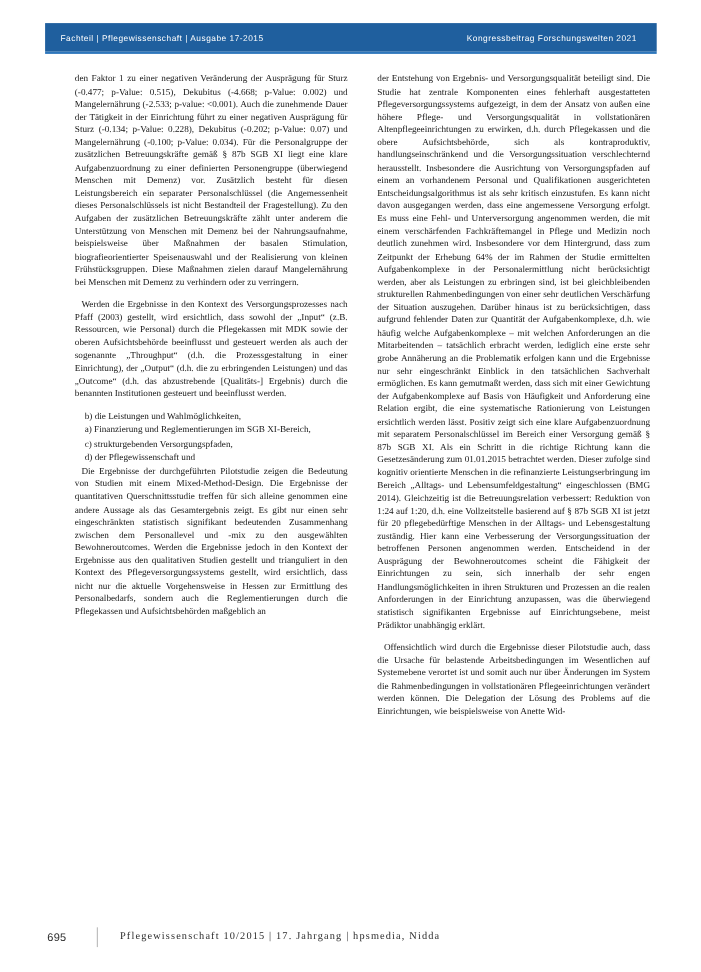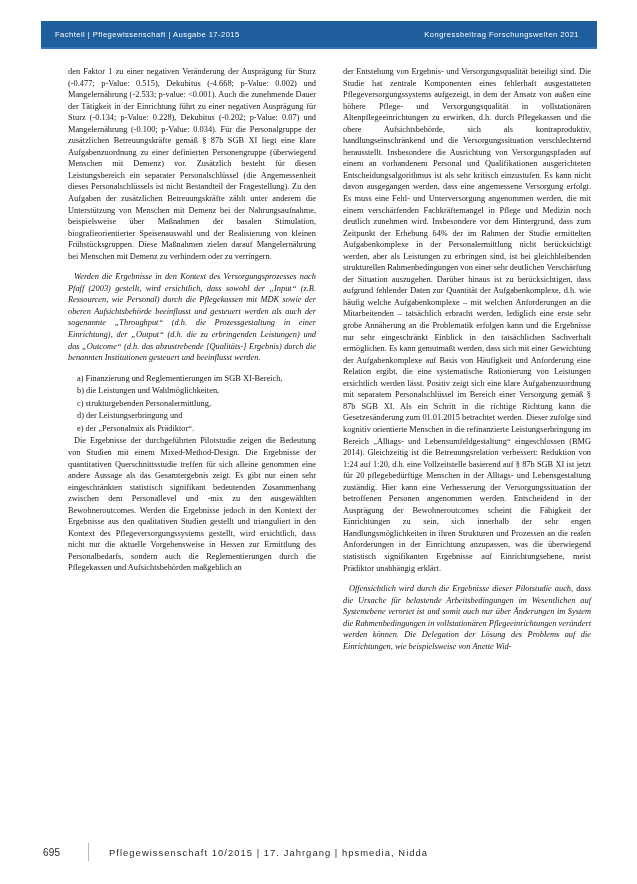--- a/index.html
+++ b/index.html
@@ -80,21 +80,20 @@
     line-height: 11.55px;
     text-align: justify;
     text-justify: inter-word;
     hyphens: manual;
     color: #171717;
     font-family: "Liberation Serif", "DejaVu Serif", serif;
   }
   p.body + p.body {
     margin-top: 9px;
     text-indent: 6px;
-    font-style: italic;
   }
 
   
   ol.lettered {
     list-style: none;
     margin: 9px 0 0 0;
     padding: 0 0 0 9px;
   }
   ol.lettered li {
     font-size: 8.35px;
@@ -137,21 +136,21 @@
     box-sizing: border-box;
     letter-spacing: 0.2px;
   }
   .footer-rule {
     width: 1px;
     align-self: stretch;
     background: #b9b9b9;
     margin: 4px 0;
   }
   .footer-text {
-    font-family: Liberation Sans, sans-serif;
+    font-family: Liberation Serif, serif;
     font-size: 9.4px;
     color: #2b2b2b;
     letter-spacing: 1.05px;
     padding-left: 20px;
     white-space: nowrap;
   }
 </style>
 </head>
 <body>
 
@@ -162,25 +161,24 @@
     <span class="header-right">Kongressbeitrag Forschungswelten 2021</span>
   </div>
 
   <div class="columns">
 
     <div class="col">
       <p class="body no-indent">den Faktor 1 zu einer negativen Veränderung der Ausprägung für Sturz (-0.477; p-Value: 0.515), Dekubitus (-4.668; p-Value: 0.002) und Mangelernährung (-2.533; p-value: &lt;0.001). Auch die zunehmende Dauer der Tätigkeit in der Einrichtung führt zu einer negativen Ausprägung für Sturz (-0.134; p-Value: 0.228), Dekubitus (-0.202; p-Value: 0.07) und Mangelernährung (-0.100; p-Value: 0.034). Für die Personalgruppe der zusätzlichen Betreuungskräfte gemäß § 87b SGB XI liegt eine klare Aufgabenzuordnung zu einer definierten Personengruppe (überwiegend Menschen mit Demenz) vor. Zusätzlich besteht für diesen Leistungsbereich ein separater Personalschlüssel (die Angemessenheit dieses Personalschlüssels ist nicht Bestandteil der Fragestellung). Zu den Aufgaben der zusätzlichen Betreuungskräfte zählt unter anderem die Unterstützung von Menschen mit Demenz bei der Nahrungsaufnahme, beispielsweise über Maßnahmen der basalen Stimulation, biografieorientierter Speisenauswahl und der Realisierung von kleinen Frühstücksgruppen. Diese Maßnahmen zielen darauf Mangelernährung bei Menschen mit Demenz zu verhindern oder zu verringern.</p>
       <p class="body">Werden die Ergebnisse in den Kontext des Versorgungsprozesses nach Pfaff (2003) gestellt, wird ersichtlich, dass sowohl der „Input“ (z.B. Ressourcen, wie Personal) durch die Pflegekassen mit MDK sowie der oberen Aufsichtsbehörde beeinflusst und gesteuert werden als auch der sogenannte „Throughput“ (d.h. die Prozessgestaltung in einer Einrichtung), der „Output“ (d.h. die zu erbringenden Leistungen) und das „Outcome“ (d.h. das abzustrebende [Qualitäts-] Ergebnis) durch die benannten Institutionen gesteuert und beeinflusst werden.</p>
 
       <ol class="lettered">
+        <li>b) die Leistungen und Wahlmöglichkeiten,</li>
         <li>a) Finanzierung und Reglementierungen im SGB XI-Bereich,</li>
-        <li>b) die Leistungen und Wahlmöglichkeiten,</li>
-        <li>c) strukturgebenden Personalermittlung,</li>
-        <li>d) der Leistungserbringung und</li>
-        <li>e) der „Personalmix als Prädiktor“.</li>
+        <li>c) strukturgebenden Versorgungspfaden,</li>
+        <li>d) der Pflegewissenschaft und</li>
       </ol>
 
 
       <p class="body no-indent" style="text-indent:6px;">Die Ergebnisse der durchgeführten Pilotstudie zeigen die Bedeutung von Studien mit einem Mixed-Method-Design. Die Ergebnisse der quantitativen Querschnittsstudie treffen für sich alleine genommen eine andere Aussage als das Gesamtergebnis zeigt. Es gibt nur einen sehr eingeschränkten statistisch signifikant bedeutenden Zusammenhang zwischen dem Personallevel und -mix zu den ausgewählten Bewohneroutcomes. Werden die Ergebnisse jedoch in den Kontext der Ergebnisse aus den qualitativen Studien gestellt und trianguliert in den Kontext des Pflegeversorgungssystems gestellt, wird ersichtlich, dass nicht nur die aktuelle Vorgehensweise in Hessen zur Ermittlung des Personalbedarfs, sondern auch die Reglementierungen durch die Pflegekassen und Aufsichtsbehörden maßgeblich an</p>
     </div>
 
     <div class="col">
       <p class="body no-indent">der Entstehung von Ergebnis- und Versorgungsqualität beteiligt sind. Die Studie hat zentrale Komponenten eines fehlerhaft ausgestatteten Pflegeversorgungssystems aufgezeigt, in dem der Ansatz von außen eine höhere Pflege- und Versorgungsqualität in vollstationären Altenpflegeeinrichtungen zu erwirken, d.h. durch Pflegekassen und die obere Aufsichtsbehörde, sich als kontraproduktiv, handlungseinschränkend und die Versorgungssituation verschlechternd herausstellt. Insbesondere die Ausrichtung von Versorgungspfaden auf einem an vorhandenem Personal und Qualifikationen ausgerichteten Entscheidungsalgorithmus ist als sehr kritisch einzustufen. Es kann nicht davon ausgegangen werden, dass eine angemessene Versorgung erfolgt. Es muss eine Fehl- und Unterversorgung angenommen werden, die mit einem verschärfenden Fachkräftemangel in Pflege und Medizin noch deutlich zunehmen wird. Insbesondere vor dem Hintergrund, dass zum Zeitpunkt der Erhebung 64% der im Rahmen der Studie ermittelten Aufgabenkomplexe in der Personalermittlung nicht berücksichtigt werden, aber als Leistungen zu erbringen sind, ist bei gleichbleibenden strukturellen Rahmenbedingungen von einer sehr deutlichen Verschärfung der Situation auszugehen. Darüber hinaus ist zu berücksichtigen, dass aufgrund fehlender Daten zur Quantität der Aufgabenkomplexe, d.h. wie häufig welche Aufgabenkomplexe – mit welchen Anforderungen an die Mitarbeitenden – tatsächlich erbracht werden, lediglich eine erste sehr grobe Annäherung an die Problematik erfolgen kann und die Ergebnisse nur sehr eingeschränkt Einblick in den tatsächlichen Sachverhalt ermöglichen. Es kann gemutmaßt werden, dass sich mit einer Gewichtung der Aufgabenkomplexe auf Basis von Häufigkeit und Anforderung eine Relation ergibt, die eine systematische Rationierung von Leistungen ersichtlich werden lässt. Positiv zeigt sich eine klare Aufgabenzuordnung mit separatem Personalschlüssel im Bereich einer Versorgung gemäß § 87b SGB XI. Als ein Schritt in die richtige Richtung kann die Gesetzesänderung zum 01.01.2015 betrachtet werden. Dieser zufolge sind kognitiv orientierte Menschen in die refinanzierte Leistungserbringung im Bereich „Alltags- und Lebensumfeldgestaltung“ eingeschlossen (BMG 2014). Gleichzeitig ist die Betreuungsrelation verbessert: Reduktion von 1:24 auf 1:20, d.h. eine Vollzeitstelle basierend auf § 87b SGB XI ist jetzt für 20 pflegebedürftige Menschen in der Alltags- und Lebensgestaltung zuständig. Hier kann eine Verbesserung der Versorgungssituation der betroffenen Personen angenommen werden. Entscheidend in der Ausprägung der Bewohneroutcomes scheint die Fähigkeit der Einrichtungen zu sein, sich innerhalb der sehr engen Handlungsmöglichkeiten in ihren Strukturen und Prozessen an die realen Anforderungen in der Einrichtung anzupassen, was die überwiegend statistisch signifikanten Ergebnisse auf Einrichtungsebene, meist Prädiktor unabhängig erklärt.</p>
       <p class="body">Offensichtlich wird durch die Ergebnisse dieser Pilotstudie auch, dass die Ursache für belastende Arbeitsbedingungen im Wesentlichen auf Systemebene verortet ist und somit auch nur über Änderungen im System die Rahmenbedingungen in vollstationären Pflegeeinrichtungen verändert werden können. Die Delegation der Lösung des Problems auf die Einrichtungen, wie beispielsweise von Anette Wid-</p>
     </div>

